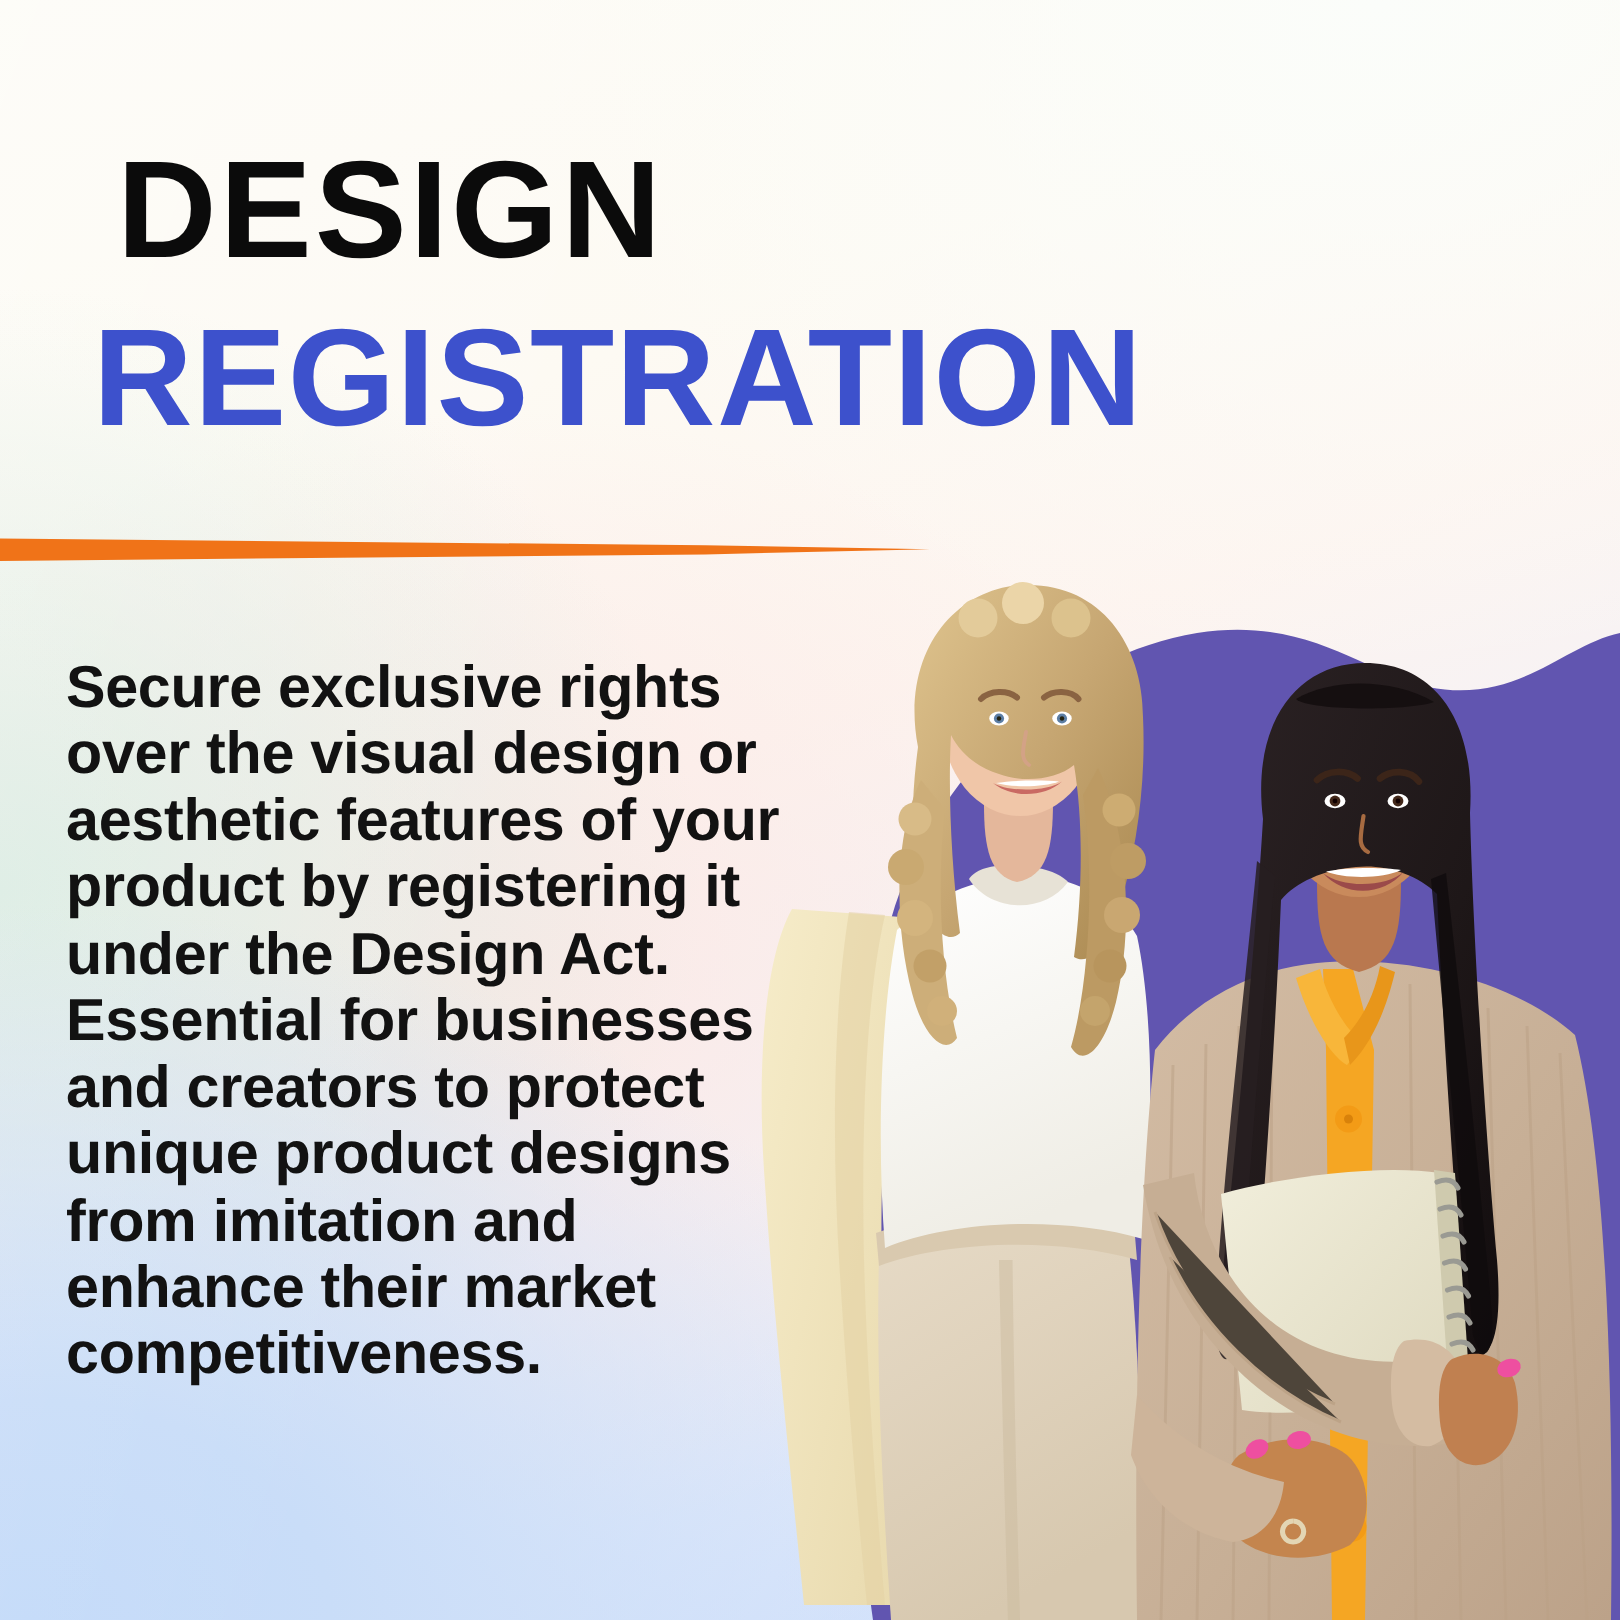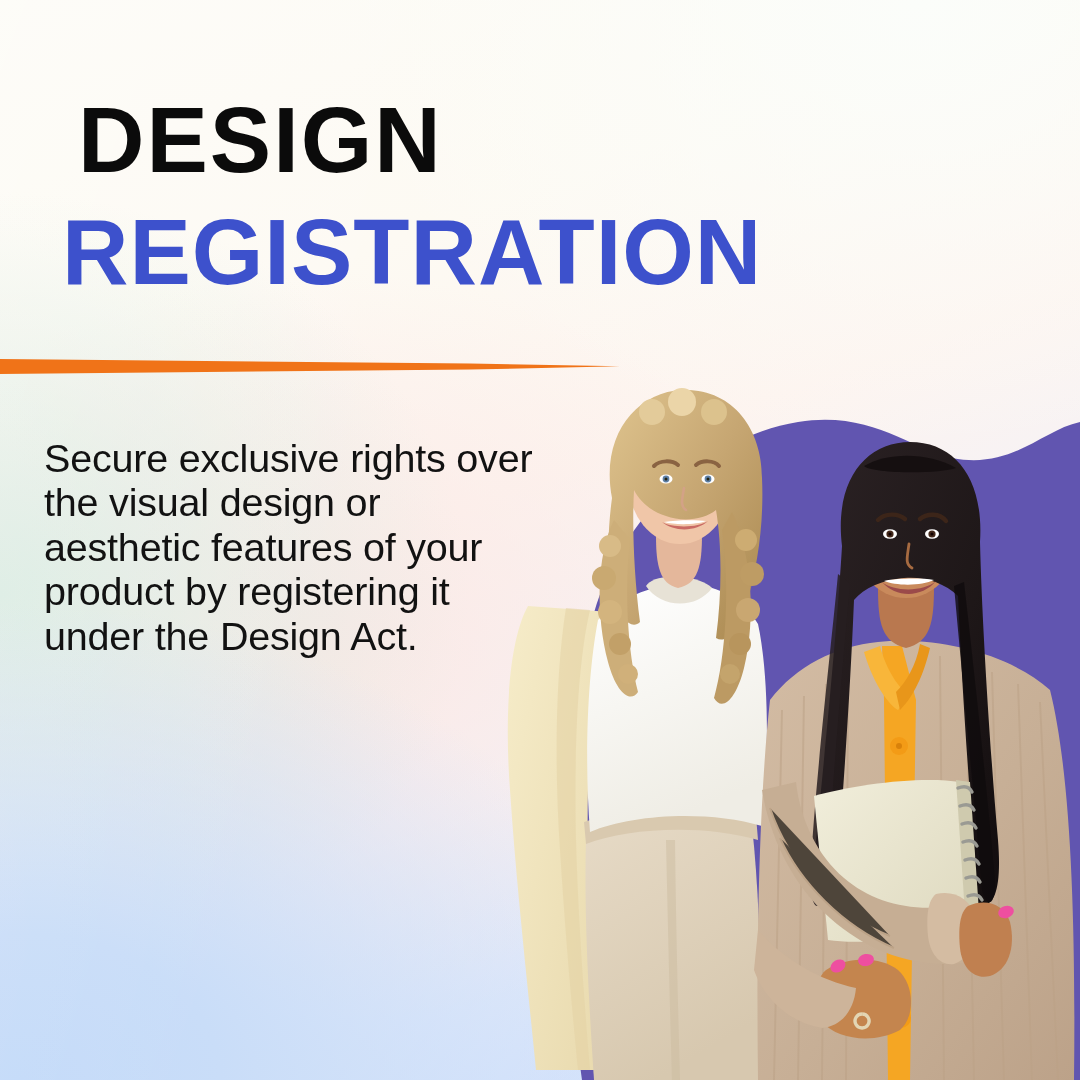--- a/index.html
+++ b/index.html
@@ -48,21 +48,21 @@
   }
 
   
   .rule{position:absolute;left:0;top:352px;width:620px;height:30px;}
   .rule svg{display:block;width:100%;height:100%;}
 
   
   .body-copy{
     position:absolute;left:44px;top:436px;width:500px;
     font-size:39.5px;line-height:1.125;color:#121212;
-    letter-spacing:-.2px;font-weight:400;
+    letter-spacing:-.2px;font-weight:700;
   }
   .body-copy p{margin:0;}
   .body-copy p + p{margin-top:0;}
 
   
   .figures{position:absolute;left:470px;top:370px;width:610px;height:710px;}
   .figures svg{display:block;width:100%;height:100%;}
 </style>
 </head>
 <body>
@@ -292,15 +292,16 @@
   </div>
 
   <div class="rule">
     <svg viewBox="0 0 620 30" xmlns="http://www.w3.org/2000/svg" aria-hidden="true">
       <path d="M 0 7 L 470 11.5 L 620 14.2 L 470 17.6 L 0 22 Z" fill="#F07318"></path>
     </svg>
   </div>
 
   <div class="body-copy">
     <p>Secure exclusive rights over the visual design or aesthetic features of your product by registering it under the Design Act.</p>
+    <p>Essential for businesses and creators to protect unique product designs from imitation and enhance their market competitiveness.</p>
   </div>
 
 </div>
 
 </body></html>

